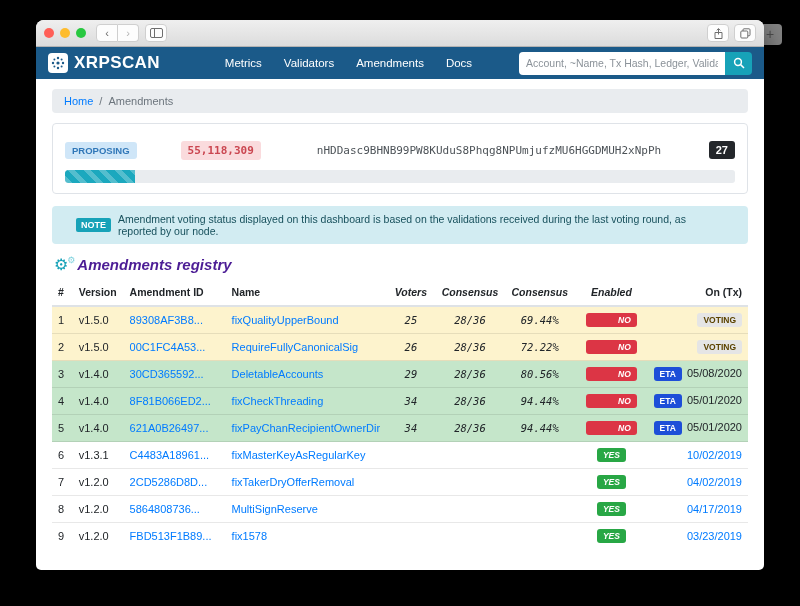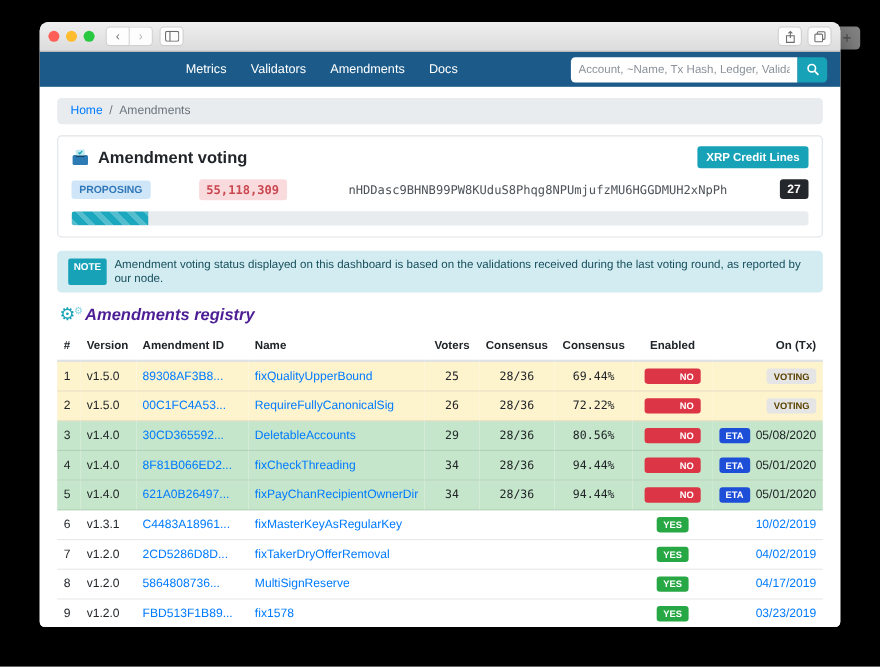--- a/index.html
+++ b/index.html
@@ -81,39 +81,39 @@
   .badge-ledger{background:#fadbdd;color:#ca4650;font-size:11px;padding:3px 7px;margin-left:44px;}
   .vote-hash{font-size:11px;color:#4d5358;margin-left:56px;}
   .badge-count{margin-left:auto;background:#24272b;color:#fff;font-size:11px;padding:3px 7px;}
   .progress{margin-top:10px;height:13px;background:#e9ecef;border-radius:3px;overflow:hidden;}
   .progress-fill{
     height:100%;background:#1ba8be;border-radius:3px 0 0 3px;
     background-image:repeating-linear-gradient(45deg,rgba(255,255,255,.25) 0 5px,rgba(255,255,255,0) 5px 11px);
   }
 
   .note{
-    margin-top:12px;background:#d2ecf2;border-radius:4px;padding:7px 10px;font-size:10.5px;
-    color:#17505c;display:flex;gap:7px;
+    margin-top:12px;background:#d2ecf2;border-radius:4px;padding:7px 24px;font-size:10.5px;
+    color:#17505c;display:flex;align-items:center;gap:7px;
   }
   .note-badge{background:#17a2b8;color:#fff;font-size:9px;font-weight:bold;padding:2px 5px;border-radius:2px;flex:none;}
 
   .registry-head{margin-top:12px;display:flex;align-items:center;gap:9px;padding-left:2px;}
   .gear-icon{color:#17a2b8;font-size:16px;line-height:16px;position:relative;}
   .gear-icon small{position:absolute;top:-5px;right:-7px;font-size:9px;color:#7fd2de;}
   .registry-title{font-size:15px;font-weight:bold;color:#4c1d95;font-style:italic;}
 
   table{width:100%;border-collapse:collapse;margin-top:6px;font-size:11px;color:#212529;}
   th{
     text-align:left;font-size:10.5px;font-weight:bold;padding:7px 6px;
     border-bottom:2px solid #dee2e6;white-space:nowrap;
   }
   td{padding:6px 6px;border-top:1px solid rgba(0,0,0,.09);white-space:nowrap;vertical-align:middle;}
   tr.bg-warning td{background:#fdf3cd;}
   tr.bg-success td{background:#c5e6ca;}
-  th.c-center,td.c-center{text-align:center;}
+  th.c-center,td.c-center{text-align:center;font-style:italic;}
   th.c-right,td.c-right{text-align:right;}
   .link{color:#007bff;cursor:pointer;}
   td.num-cell{font-family:"DejaVu Sans Mono",monospace;font-size:10.5px;}
   .tbadge{display:inline-block;font-weight:bold;font-size:8.5px;padding:2px 6px;border-radius:3px;}
   .b-no{background:#dc3545;color:#fff;padding-left:32px;}
   .b-yes{background:#28a745;color:#fff;}
   .b-voting{background:#e5e5e5;color:#5b4300;}
   .b-eta{background:#1d4ed8;color:#fff;margin-right:5px;}
   .ontx-date{color:#212529;margin-top:48px;}
 </style>
@@ -151,20 +151,38 @@
       <span class="tb-btn">
         <svg width="11" height="11" viewBox="0 0 11 11">
           <rect x="3" y="0.8" width="7" height="7" rx="1" fill="none" stroke="#6e6e6e"></rect>
           <rect x="0.8" y="3" width="7" height="7" rx="1" fill="#fdfdfd" stroke="#6e6e6e"></rect>
         </svg>
       </span>
     </div>
   </div>
 
   <div class="navbar">
+    <div class="brand">
+      <span class="brand-icon">
+        <svg width="14" height="14" viewBox="0 0 14 14">
+          <g fill="#1b5a89">
+            <circle cx="7" cy="7" r="1.6"></circle>
+            <circle cx="7" cy="2" r="1.2"></circle>
+              <circle cx="7" cy="12" r="1.2"></circle>
+            <circle cx="2" cy="7" r="1.2"></circle>
+              <circle cx="12" cy="7" r="1.2"></circle>
+            <circle cx="3.4" cy="3.4" r="1"></circle>
+              <circle cx="10.6" cy="3.4" r="1"></circle>
+            <circle cx="3.4" cy="10.6" r="1"></circle>
+              <circle cx="10.6" cy="10.6" r="1"></circle>
+          </g>
+        </svg>
+      </span>
+      <span class="brand-text">XRPSCAN</span>
+    </div>
     <div class="menu">
       <span>Metrics</span>
       <span>Validators</span>
       <span>Amendments</span>
       <span>Docs</span>
     </div>
     <div class="searchgrp">
       <input type="text" placeholder="Account, ~Name, Tx Hash, Ledger, Validator" style="">
       <span class="search-btn">
         <svg width="12" height="12" viewBox="0 0 12 12">
@@ -177,30 +195,20 @@
 
   <div class="content">
 
     <div class="breadcrumb">
       <span class="home">Home</span>
       <span class="sep">/</span>
       <span class="current">Amendments</span>
     </div>
 
     <div class="card">
-      <div class="card-head">
-        <svg width="17" height="16" viewBox="0 0 17 16">
-          <rect x="1" y="6" width="14" height="9" rx="1.4" fill="#2d7bb5"></rect>
-          <rect x="4" y="1" width="8" height="6" rx="0.8" fill="#bfe9f0" transform="rotate(-8 8 4)"></rect>
-          <path d="M6.3 3.6 l1.2 1.2 2.2-2.4" stroke="#17a2b8" stroke-width="1.2" fill="none"></path>
-          <rect x="4" y="6.4" width="8" height="1.4" fill="#11466b"></rect>
-        </svg>
-        <span class="card-title">Amendment voting</span>
-        <button class="credit-btn">XRP Credit Lines</button>
-      </div>
       <div class="vote-row">
         <span class="badge badge-proposing">PROPOSING</span>
         <span class="badge badge-ledger mono">55,118,309</span>
         <span class="vote-hash mono">nHDDasc9BHNB99PW8KUduS8Phqg8NPUmjufzMU6HGGDMUH2xNpPh</span>
         <span class="badge badge-count">27</span>
       </div>
       <div class="progress">
         <div class="progress-fill" style="width: 10.5%;"></div>
       </div>
     </div>

